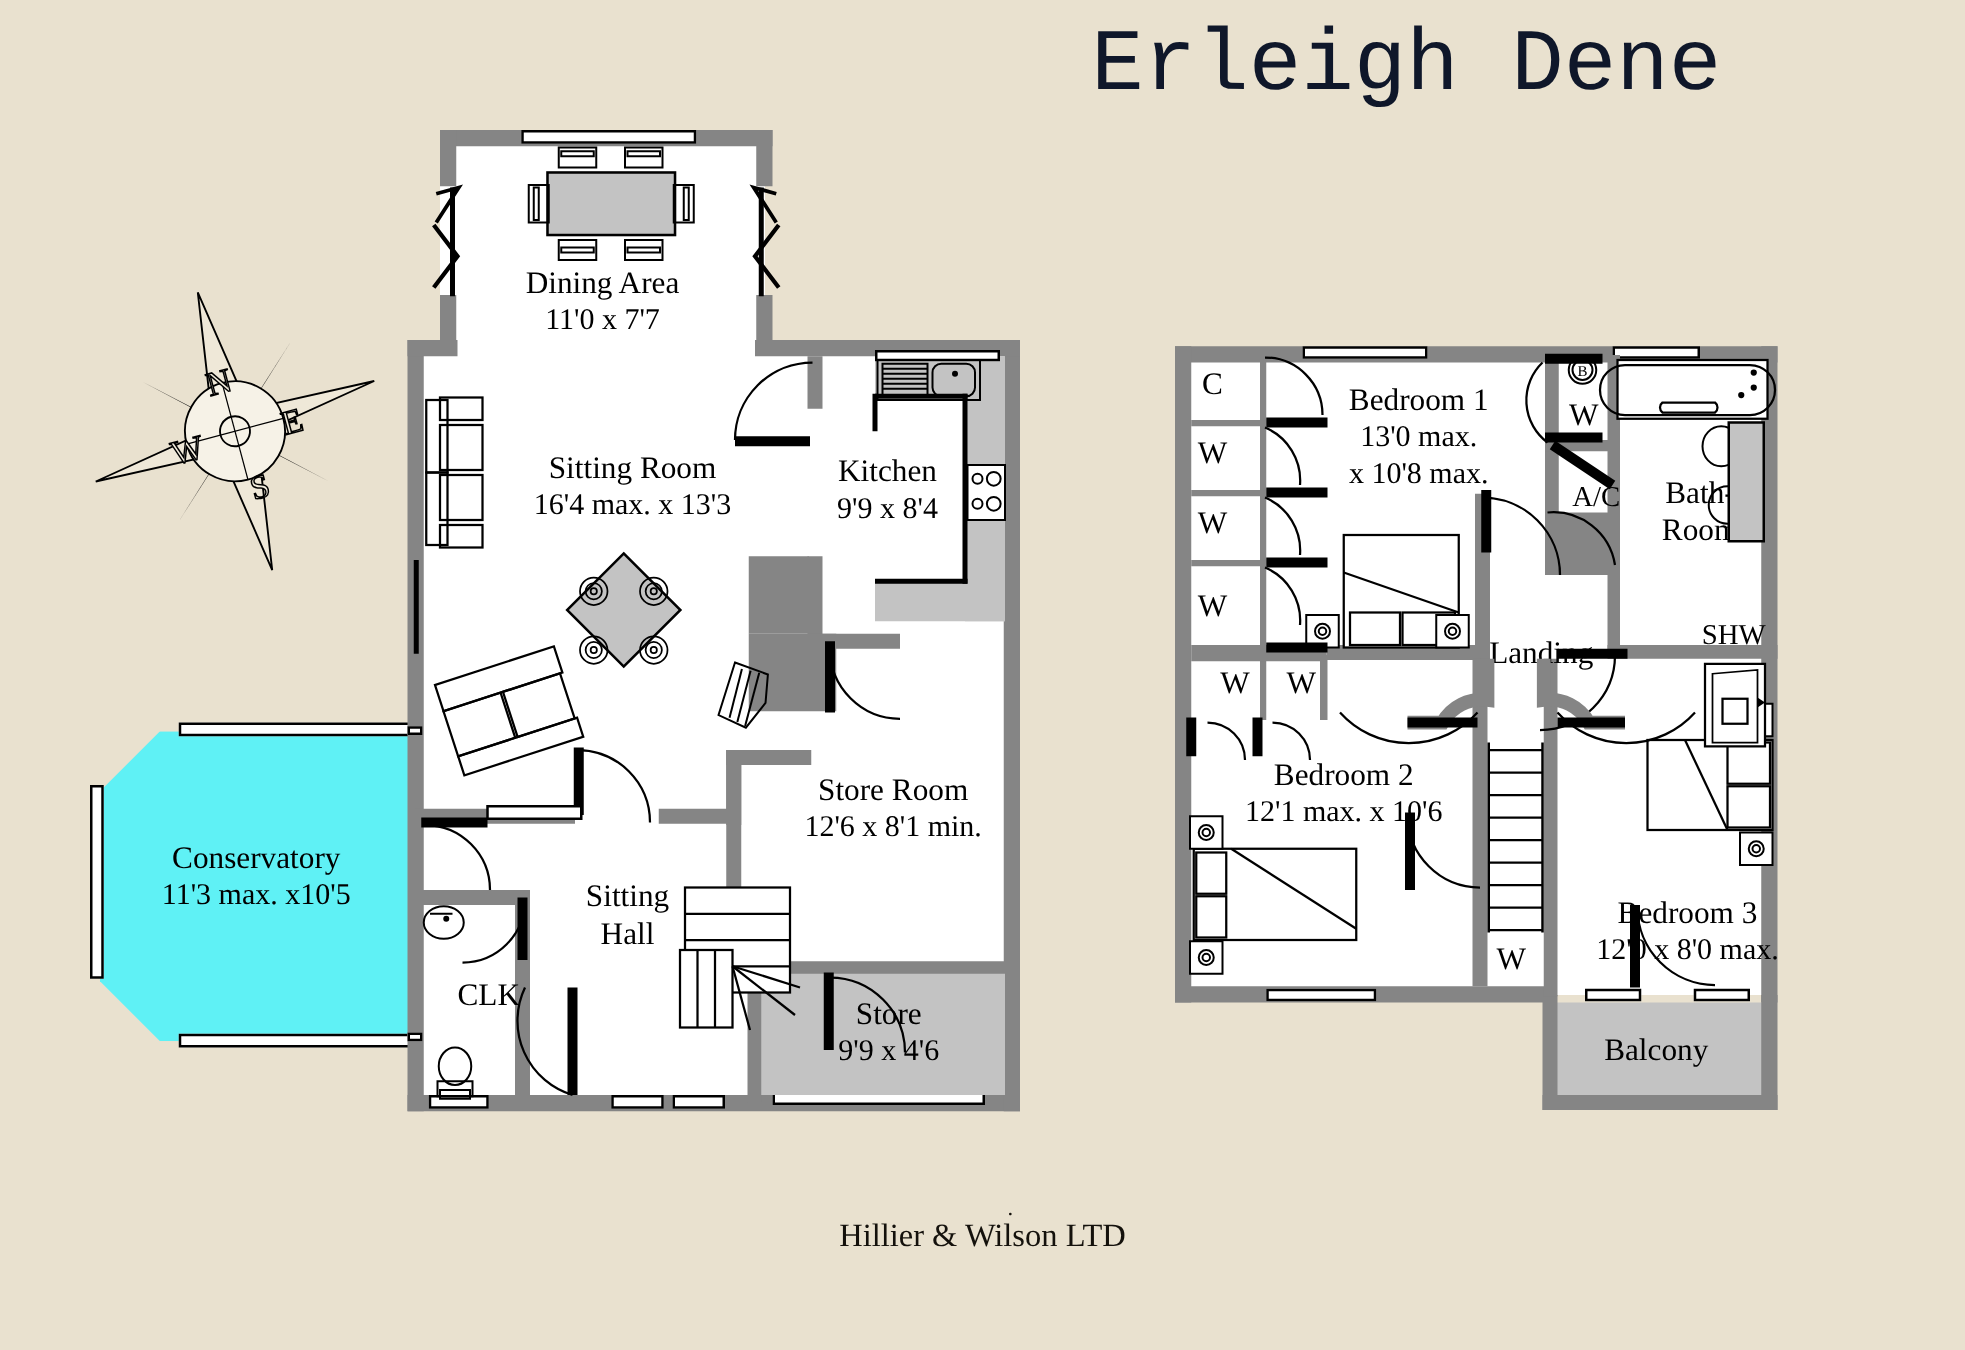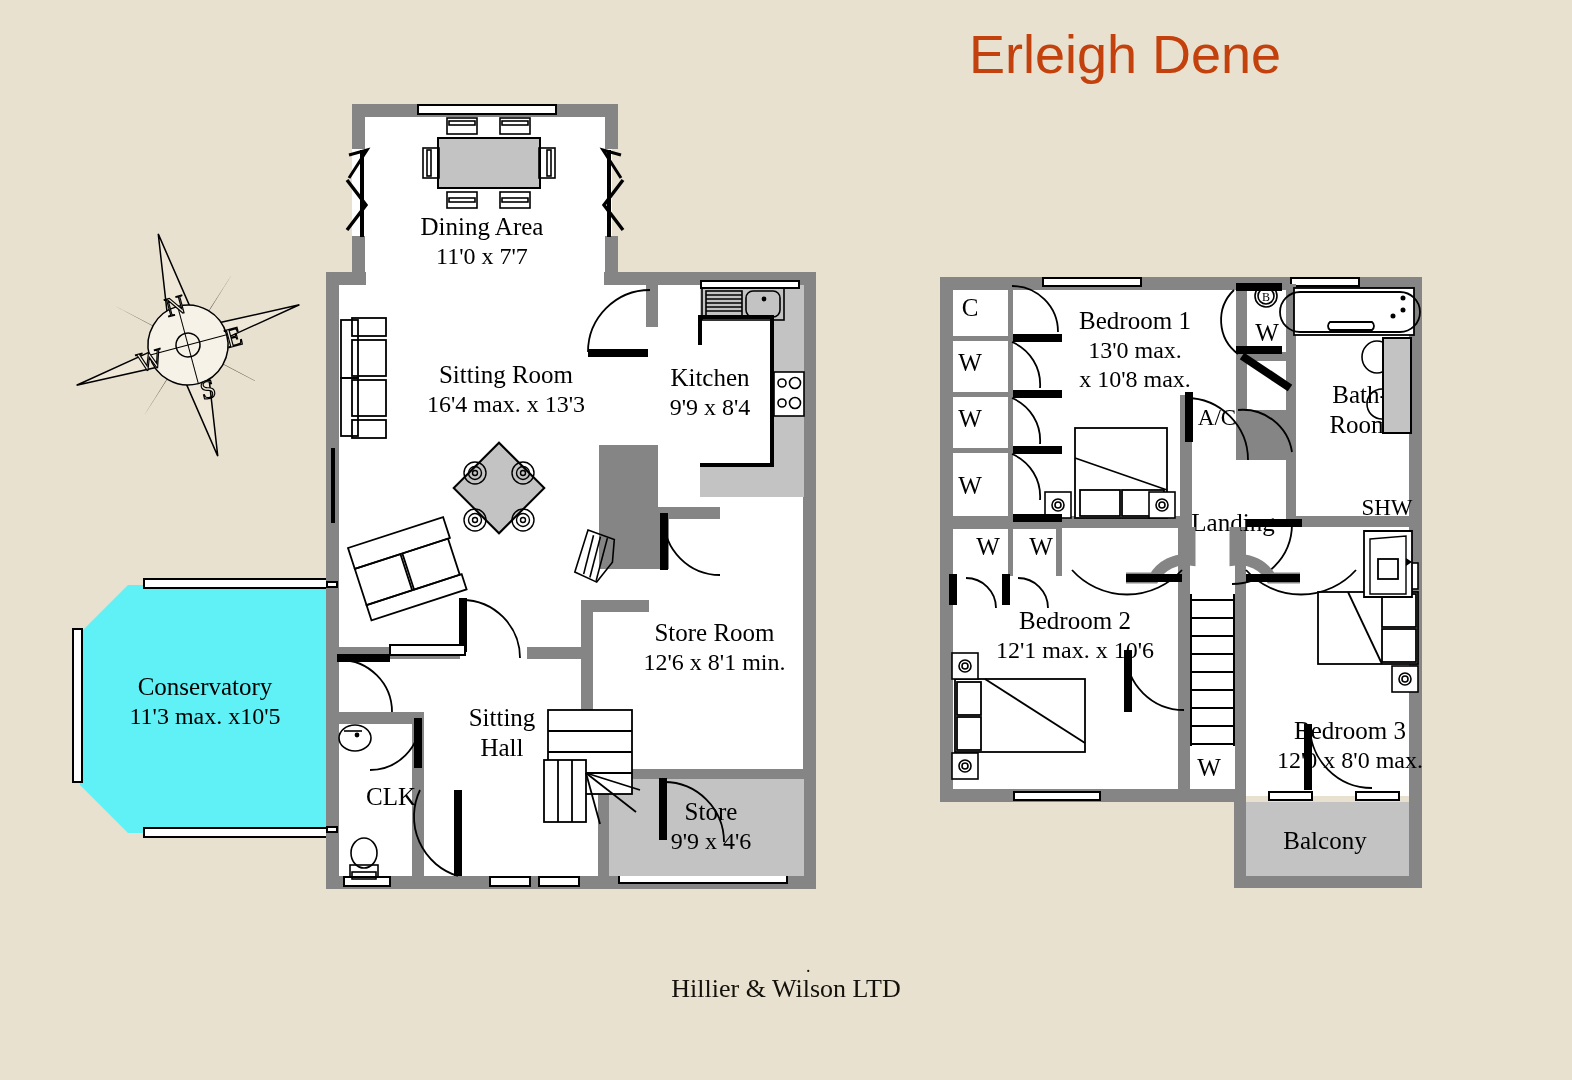--- a/index.html
+++ b/index.html
@@ -8,23 +8,23 @@
     background:#e9e1cf;
     font-family:"Liberation Serif", serif;
     overflow:hidden;
     position:relative;
   }
   #stage{position:absolute;left:0;top:0;width:1572px;height:1080px;}
 
   
   #title{
     position:absolute; left:690px; top:8px; width:870px;
-    text-align:center; color:#c2410c;
-    font-family:Liberation Sans, sans-serif;
-    font-size:54px; line-height:92px; font-weight:400;
+    text-align:center; color:#0f172a;
+    font-family:Liberation Mono, monospace;
+    font-size:70px; line-height:92px; font-weight:400;
   }
   #title .l2{display:block;}
 
   
   #footer{
     position:absolute;left:0;top:968px;width:1572px;text-align:center;
     color:#14110c;
   }
   #footer .f1{font-size:27px;font-weight:bold;letter-spacing:.1px;display:block;}
   #footer .f2{font-size:26px;display:block;margin-top:6px;}
@@ -225,21 +225,21 @@
 
     <div class="lbl rname" style="left:1178px;top:508px;width:110px;">Landing</div>
 
     <div class="lbl" style="left:1310px;top:380px;width:100px;">
       <span class="rname">Bath-</span><br>
       <span class="rname">Room</span>
     </div>
 
     <div class="lbl rname" style="left:1245px;top:826px;width:160px;">Balcony</div>
 
-    <div class="lbl small" style="left:1188px;top:385px;width:58px;margin-top:20px;">A/C</div>
+    <div class="lbl small" style="left:1248px;top:385px;width:58px;">A/C</div>
 
     <div class="lbl small" style="left:1352px;top:495px;width:70px;">SHW</div>
 
     <div class="lbl rname" style="left:955px;top:293px;width:30px;">C</div>
 
     <div class="lbl rname" style="left:953px;top:348px;width:34px;">W</div>
     <div class="lbl rname" style="left:953px;top:404px;width:34px;">W</div>
     <div class="lbl rname" style="left:953px;top:471px;width:34px;">W</div>
     <div class="lbl rname" style="left:971px;top:532px;width:34px;">W</div>
     <div class="lbl rname" style="left:1024px;top:532px;width:34px;">W</div>

